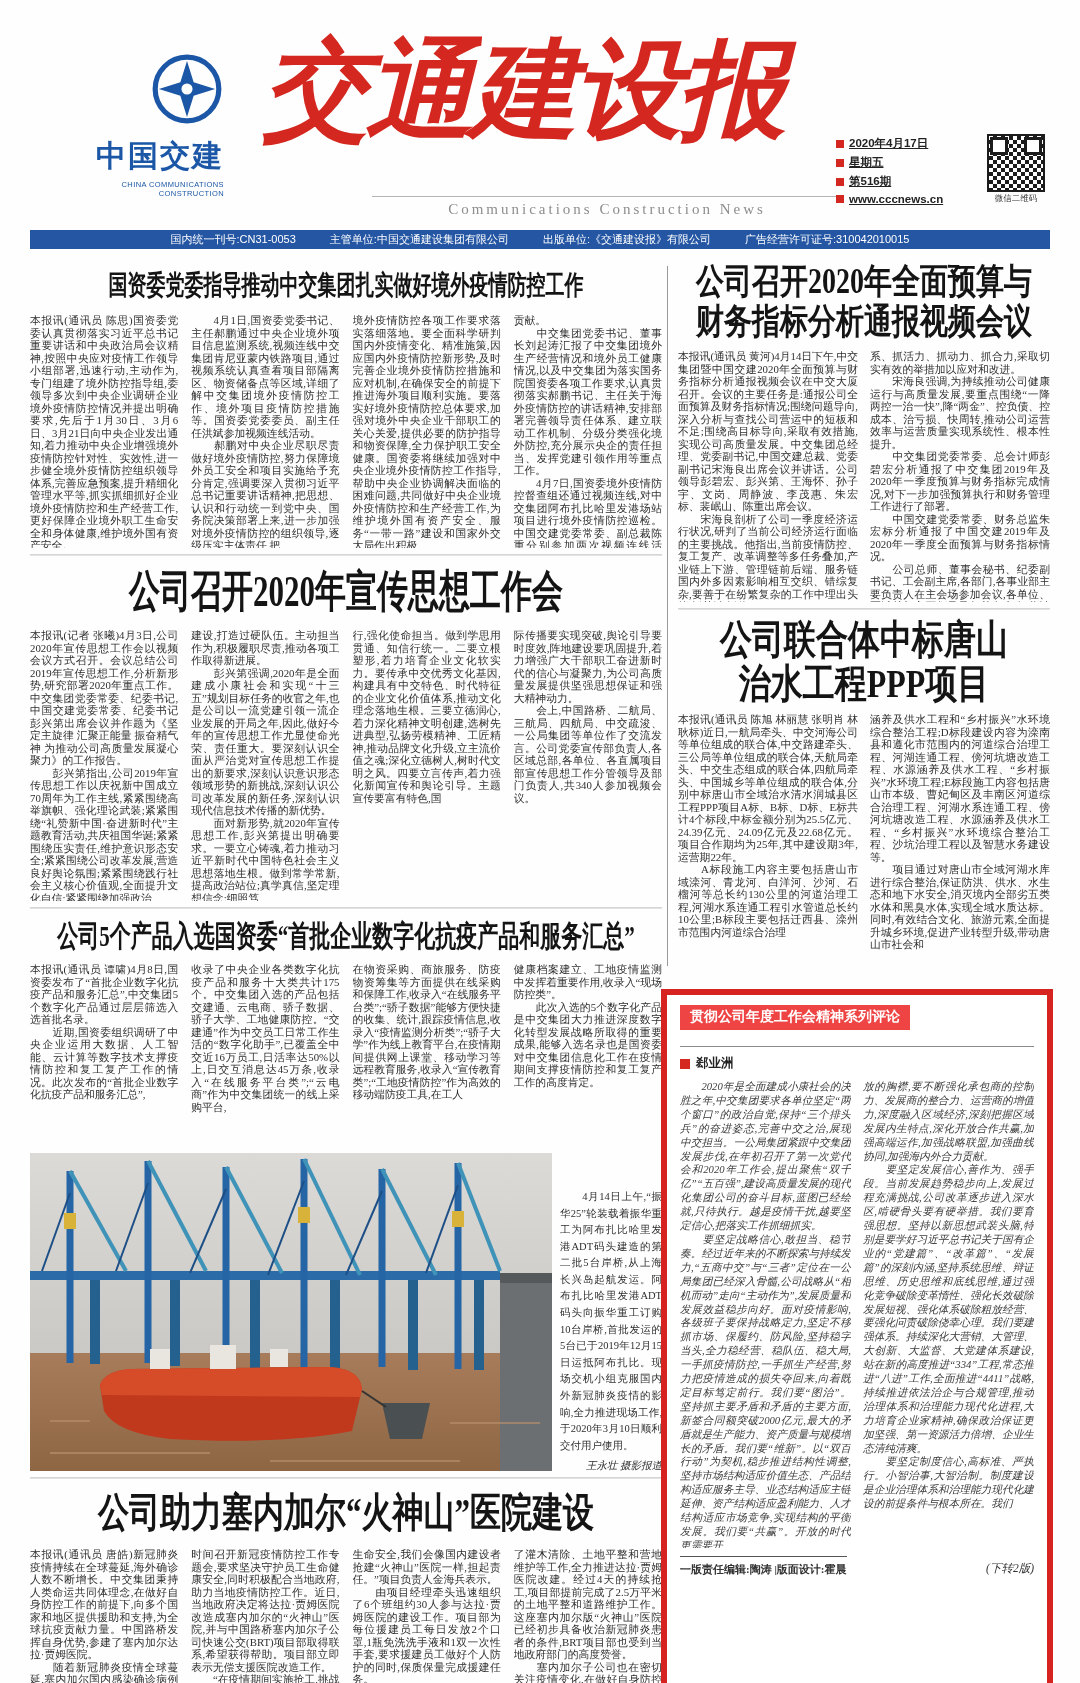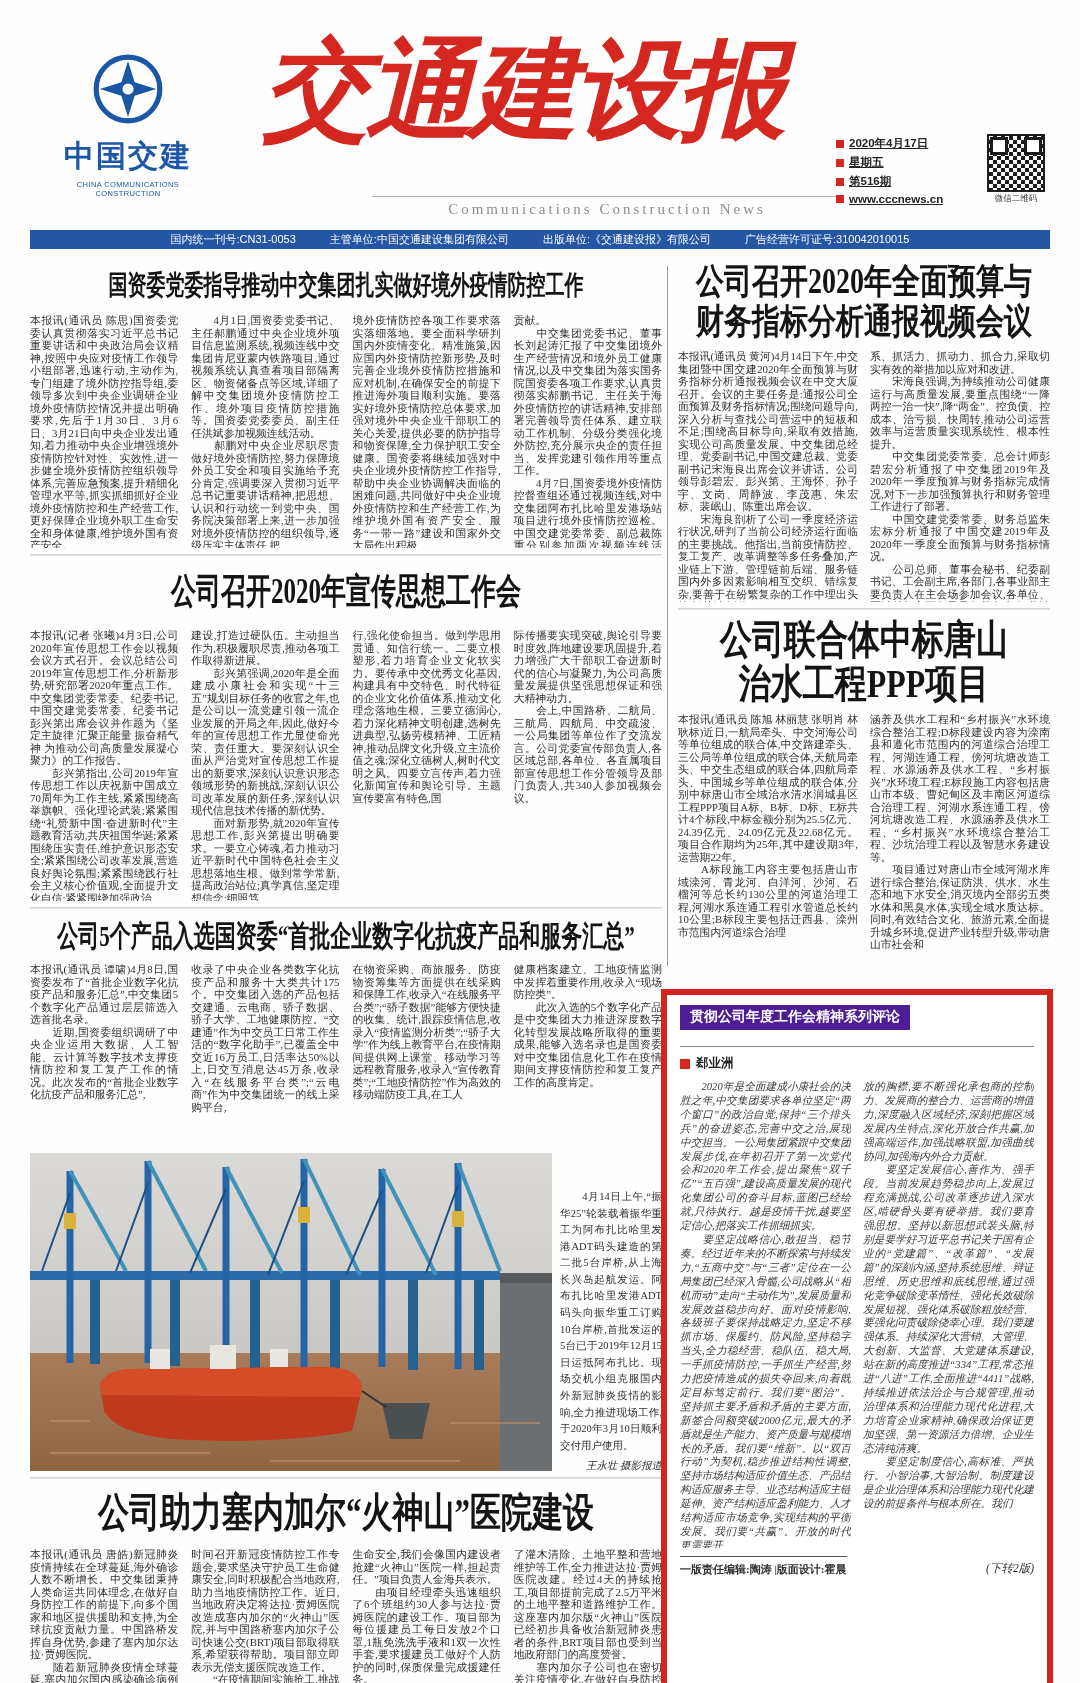--- a/index.html
+++ b/index.html
@@ -3,21 +3,21 @@
 <meta charset="utf-8">
 <style>
   * { margin:0; padding:0; box-sizing:border-box; }
   html,body { background:#888; }
   .page {
     position:relative; width:1080px; height:1683px; margin:0 auto;
     background:#fefefe; overflow:hidden;
     font-family:"Liberation Serif","DejaVu Serif",serif; color:#222;
   }
   
-  .logo-block { position:absolute; left:44px; top:52px; width:168px; text-align:center; }
+  .logo-block { position:absolute; left:56px; top:52px; width:168px; text-align:right; }
   .logo-cn { color:#1b57a6; font-weight:900; font-size:30px; letter-spacing:2px; margin-top:6px;
              font-family:"Liberation Sans","DejaVu Sans",sans-serif; }
   .logo-en { color:#1b57a6; font-size:7.5px; letter-spacing:.4px; margin-top:3px;
              font-family:"Liberation Sans","DejaVu Sans",sans-serif; }
   .paper-title {
     position:absolute; left:212px; top:26px; width:620px; text-align:center;
     font-size:108px; line-height:1.2; font-weight:900; font-style:italic;
     color:#d42720; letter-spacing:-4px; white-space:nowrap;
   }
   .paper-title-en {
@@ -56,21 +56,21 @@
   .headline { text-align:center; font-weight:900; color:#141414; overflow:visible; white-space:nowrap; }
   .headline .stretch { display:inline-block; transform:scaleY(1.42); transform-origin:center; }
   .cols { display:flex; gap:13px;justify-content:center; }
   .cols > div { flex:1 1 0; overflow:hidden; }
   .col-text {
     font-size:10.8px; line-height:1.16; text-align:justify; color:#2e2e2e;
     white-space:pre-line; height:100%;
   }
   .a1-head { font-size:19px; height:46px; line-height:46px; margin-bottom:6px; }
   .a1-body { height:234px; }
-  .a2-head { font-size:25px; height:58px; line-height:58px; margin-bottom:8px; }
+  .a2-head { font-size:31px; height:58px; line-height:58px; margin-bottom:8px; }
   .a2-body { height:272px; }
   .a3-head { font-size:21px; height:40px; line-height:40px; margin-bottom:7px; }
   .a3-body { height:184px; }
   .a4-head { font-size:31px; height:54px; line-height:54px; margin-bottom:8px; }
   .a4-body { height:150px; }
   .r-head  { font-size:28px; line-height:40px; }
   .r2-head { font-size:32px; line-height:44px; }
   .r1-body { height:252px; margin-top:8px; }
   .r2-body { height:268px; margin-top:8px; }
   .right-col .cols { gap:12px; }
@@ -78,21 +78,21 @@
   .photo-row { display:flex; gap:8px; margin:6px 0 4px; height:318px; }
   .photo { width:522px; height:318px; overflow:hidden; background:#cfd3d6; flex:0 0 auto; }
   .caption-col { flex:1; padding-top:36px; overflow:hidden; }
   .caption { font-size:10.5px; line-height:1.58; text-align:justify; color:#2e2e2e; white-space:pre-line; }
   .credit { margin-top:5px; text-align:right; font-size:10.5px; font-style:italic; color:#2e2e2e; }
   
   .red-box {
     margin:8px 0 0 -17px; width:392px; border:6px solid #d6231f; background:#fff;
     padding:10px 13px 8px; height:700px; overflow:hidden;
   }
-  .kicker { display:inline-block; background:#4c1d95; color:#fff; font-weight:bold;
+  .kicker { display:inline-block; background:#ef4444; color:#fff; font-weight:bold;
             font-size:14px; padding:3px 10px 4px; margin-bottom:6px;
             font-family:"Liberation Sans","DejaVu Sans",sans-serif; }
   .cmt-head { text-align:center; font-weight:900; color:#141414; font-size:30px; line-height:44px; white-space:nowrap;}
   .cmt-rule { border-top:1px solid #8a8a8a; margin:10px 0 8px; }
   .author { display:flex; align-items:center; gap:6px; font-size:12.5px; font-weight:bold; margin-bottom:8px; }
   .cmt-body { height:468px; }
   .cmt-text { font-size:10.7px; line-height:1.3; font-style:italic; color:#3a3a3a;
               text-align:justify; white-space:pre-line; height:100%; }
   .box-footer { display:flex; justify-content:space-between; align-items:flex-start; margin-top:8px; }
   .editor-note { border-top:1px solid #555; padding-top:5px; font-size:11px; font-weight:bold; color:#333; }

